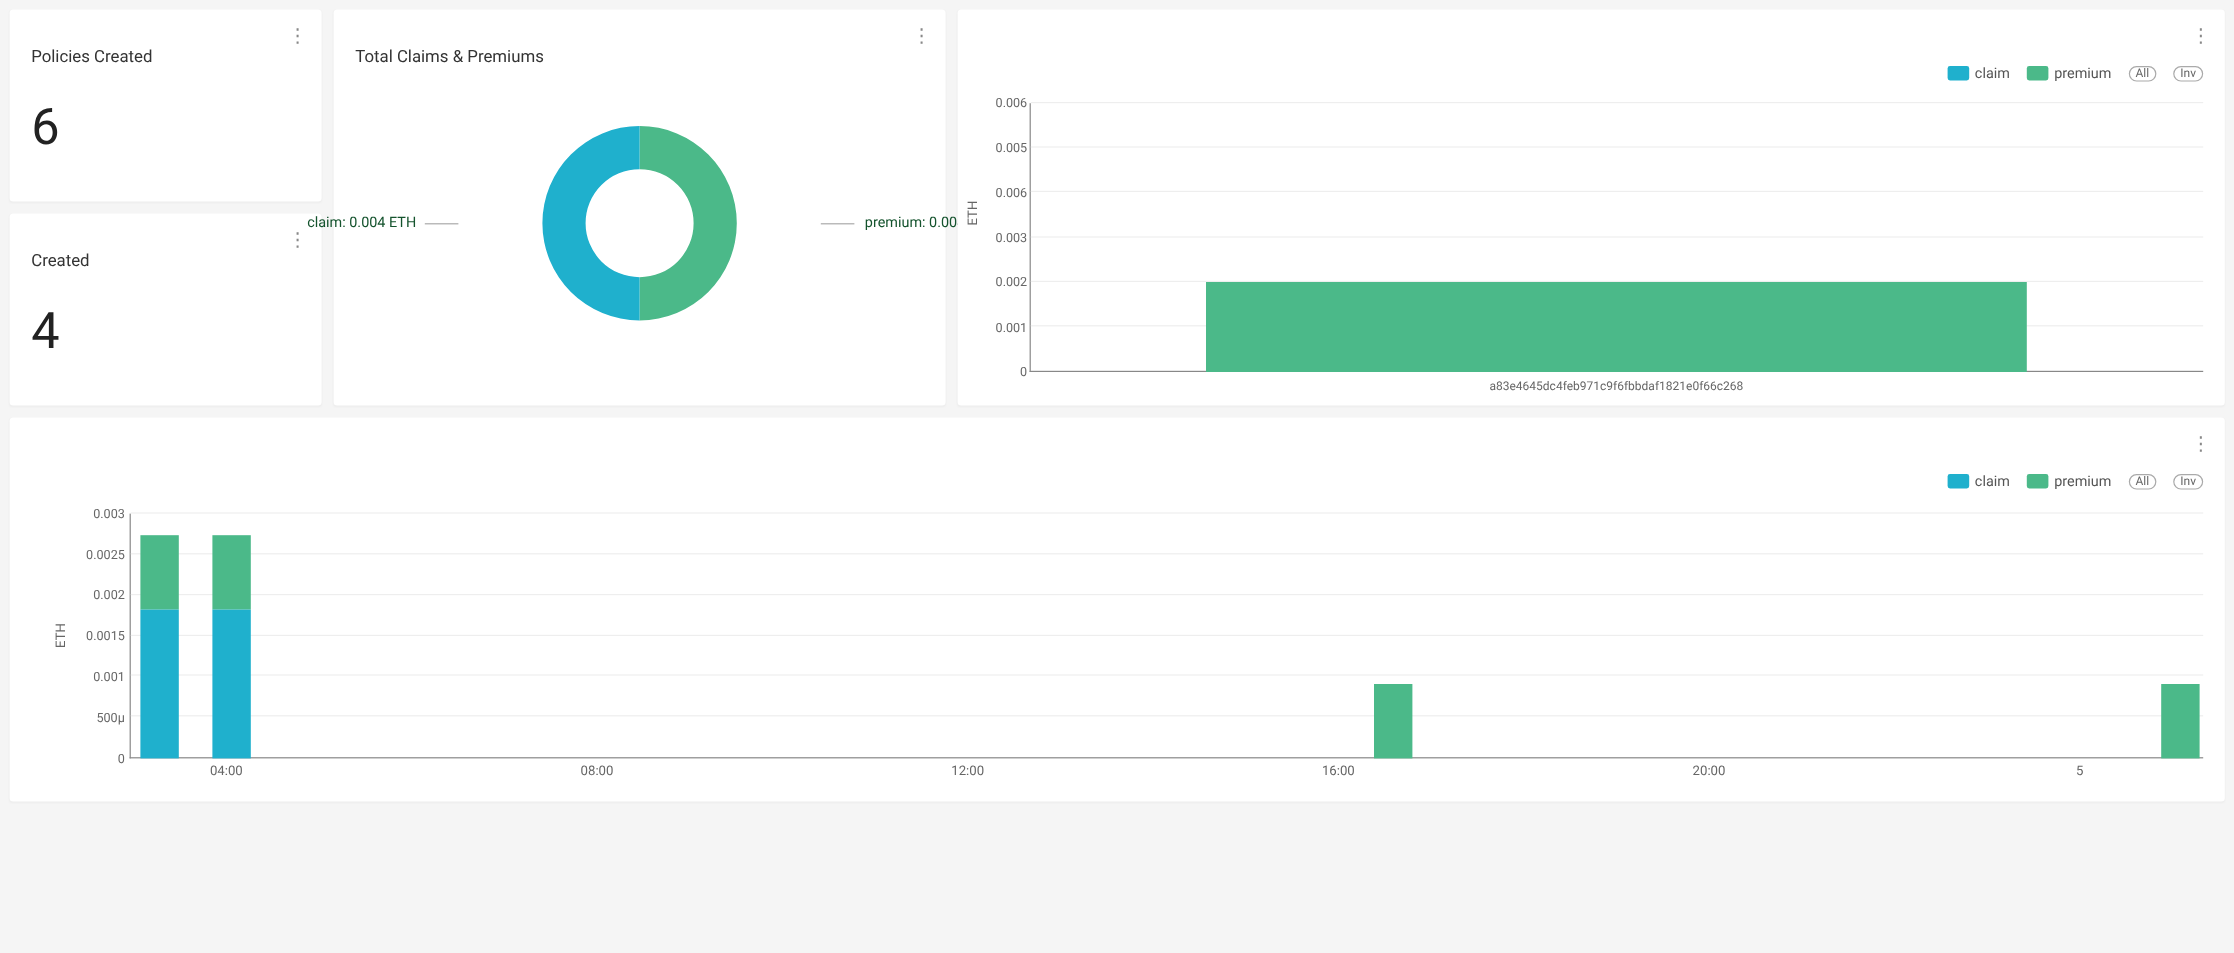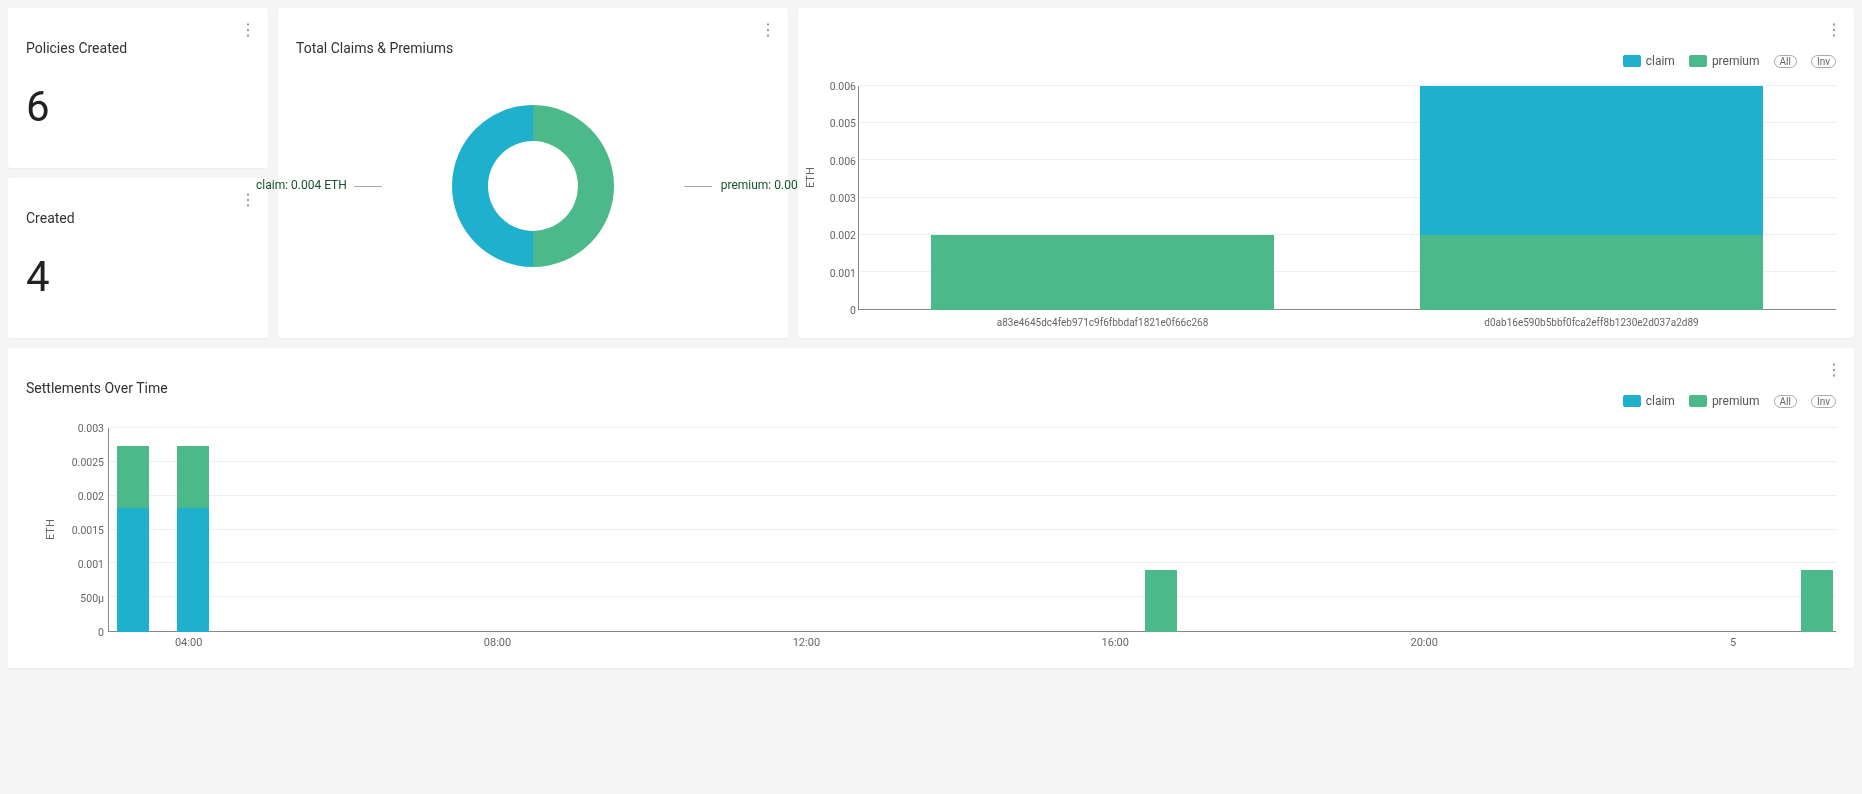--- a/index.html
+++ b/index.html
@@ -246,33 +246,25 @@
         <div class="gridline" style="bottom:83.33%"></div>
         <div class="gridline" style="bottom:100%"></div>
       </div>
       <div class="bars">
         <div class="bargroup">
           <div class="stack" style="height:33.33%">
             <div class="seg" style="height:100%; background:#4bb989"></div>
           </div>
           <span class="x-label">a83e4645dc4feb971c9f6fbbdaf1821e0f66c268</span>
         </div>
-        <div class="bargroup">
-          <div class="stack" style="height:100%">
-            <div class="seg" style="height:66.67%; background:#1fb0cd"></div>
-            <div class="seg" style="height:33.33%; background:#4bb989"></div>
-          </div>
-          <span class="x-label">d0ab16e590b5bbf0fca2eff8b1230e2d037a2d89</span>
-        </div>
       </div>
     </div>
   </div>
 
   <div class="card" id="card-settle">
-    <div class="card-title">Settlements Over Time</div>
     <div class="menu-icon">⋮</div>
     <div class="legend-row">
       <div class="legend-item">
         <span class="legend-swatch" style="background:#1fb0cd"></span>
         <span>claim</span>
       </div>
       <div class="legend-item">
         <span class="legend-swatch" style="background:#4bb989"></span>
         <span>premium</span>
       </div>

